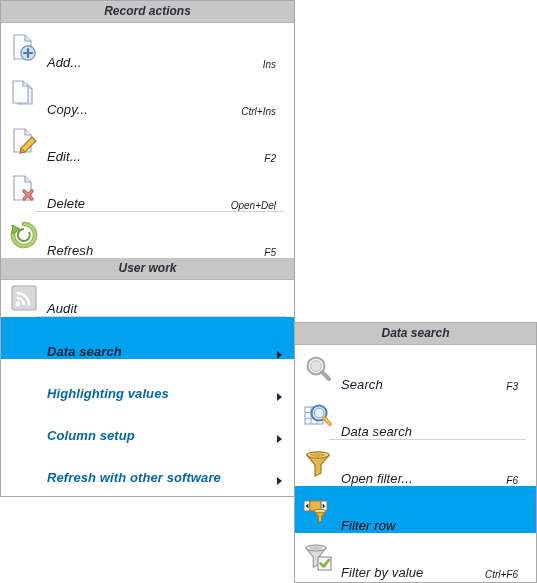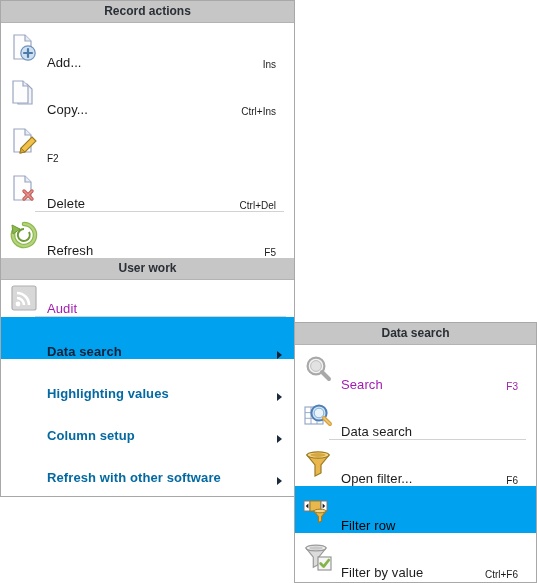--- a/index.html
+++ b/index.html
@@ -14,20 +14,21 @@
     font-family: "Liberation Sans", sans-serif;
     overflow: hidden;
   }
 
   
   .menu-panel {
     position: absolute;
     background: #ffffff;
     border: 1px solid #a8a8a8;
     box-sizing: border-box;
+    font-style: italic;
   }
   #main-menu {
     left: 0;
     top: 0;
     width: 295px;
     height: 497px;
   }
   #sub-menu {
     left: 294px;
     top: 322px;
@@ -70,21 +71,21 @@
   }
   .menu-item .accel {
     font-size: 10px;
     color: #1c1c1c;
     padding-right: 18px;
     white-space: nowrap;
   }
 
   .menu-item.disabled .label,
   .menu-item.disabled .accel {
-    color: #a21caf;
+    color: #0f172a;
     margin-top: 19px;
   }
 
   .menu-item.selected {
     background: #00a2f0;
   }
   .menu-item.selected .label,
   .menu-item.selected .accel {
     color: #000000;
   }
@@ -158,40 +159,41 @@
 
   <div class="menu-item">
     <span class="icon-slot">
       <svg class="ico" width="30" height="30" viewBox="0 0 30 30">
         <path d="M5 3 h11 l6 6 v17 h-17 z" fill="#fdfdfd" stroke="#9aa6bf" stroke-width="1.2"></path>
         <path d="M16 3 v6 h6" fill="#e8ecf5" stroke="#9aa6bf" stroke-width="1.2"></path>
         <path d="M23 11 l4 4 l-11 11 l-5 1 l1 -5 z" fill="#f2c14a" stroke="#9c7a22" stroke-width="1.1"></path>
         <path d="M12 22 l-1 5 l5 -1 z" fill="#d9a33c" stroke="#9c7a22" stroke-width="0.9"></path>
       </svg>
     </span>
+    <span class="label">Edit...</span>
     <span class="accel">F2</span>
   </div>
 
   <div class="menu-item">
     <span class="icon-slot">
       <svg class="ico" width="30" height="30" viewBox="0 0 30 30">
         <path d="M5 3 h11 l6 6 v18 h-17 z" fill="#fdfdfd" stroke="#9aa6bf" stroke-width="1.2"></path>
         <path d="M16 3 v6 h6" fill="#e8ecf5" stroke="#9aa6bf" stroke-width="1.2"></path>
         <g stroke="#c25b54" stroke-width="3.4" stroke-linecap="round">
           <path d="M15 18 l8 8"></path>
             <path d="M23 18 l-8 8"></path>
         </g>
         <g stroke="#e7938c" stroke-width="1.4" stroke-linecap="round">
           <path d="M15 18 l8 8"></path>
             <path d="M23 18 l-8 8"></path>
         </g>
       </svg>
     </span>
     <span class="label">Delete</span>
-    <span class="accel">Ctrl+Del</span>
+    <span class="accel">Open+Del</span>
   </div>
 
   <div class="sep"></div>
 
   <div class="menu-item" style="height:46px">
     <span class="icon-slot">
       <svg class="ico" width="30" height="30" viewBox="0 0 30 30">
         <path d="M15 4 a11 11 0 1 1 -9.5 5.4" fill="none" stroke="#8db84e" stroke-width="4.6" stroke-linecap="round"></path>
         <path d="M15 4 a11 11 0 1 1 -9.5 5.4" fill="none" stroke="#b6d47f" stroke-width="2.2" stroke-linecap="round"></path>
         <path d="M3 5 l8 4 l-7 5 z" fill="#8db84e" stroke="#6e9a36" stroke-width="1"></path>

